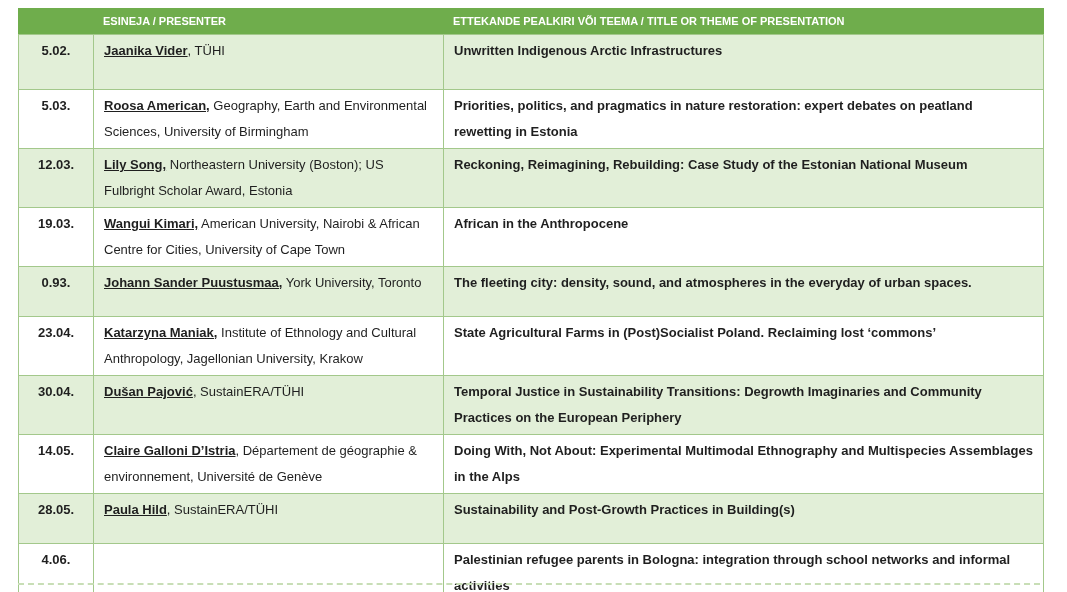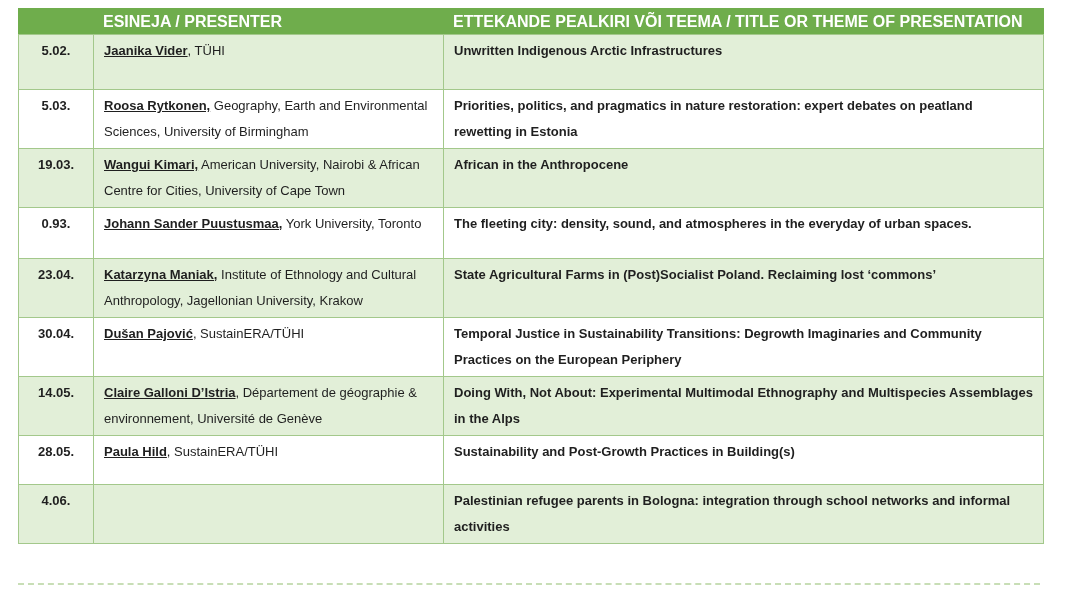--- a/index.html
+++ b/index.html
@@ -21,21 +21,21 @@
     padding:3px 10px;
     font-size:13px;
     line-height:26px;
     color:#1f1f1f;
     overflow:hidden;
   }
   .doc-table thead th{
     background:var(--header-bg,#6fad4c);
     color:#ffffff;
     font-weight:bold;
-    font-size:16px;
+    font-size:11px;
     line-height:19px;
     text-align:left;
     border-color:var(--header-bg,#6fad4c);
     border-bottom:1px solid var(--border,#a3c88b);
     padding:3px 9px;
   }
   .col-date{width:75px;}
   .col-pres{width:350px;}
   
   #rows tr:nth-child(odd) td{background:var(--shade,#e2efd8);}
@@ -90,25 +90,32 @@
     <td class="cell-presenter">
       <span class="presenter-name">Jaanika Vider</span><span class="presenter-affiliation">, TÜHI</span>
     </td>
     <td class="cell-title">Unwritten Indigenous Arctic Infrastructures</td>
   </tr>
 
 
   <tr>
     <td class="cell-date">5.03.</td>
     <td class="cell-presenter">
-      <span class="presenter-name">Roosa Rytkonen,</span><span class="presenter-affiliation"> Geography, Earth and Environmental Sciences, University of Birmingham</span>
+      <span class="presenter-name">Roosa American,</span><span class="presenter-affiliation"> Geography, Earth and Environmental Sciences, University of Birmingham</span>
     </td>
     <td class="cell-title">Priorities, politics, and pragmatics in nature restoration: expert debates on peatland rewetting in Estonia</td>
   </tr>
 
+  <tr>
+    <td class="cell-date">12.03.</td>
+    <td class="cell-presenter">
+      <span class="presenter-name">Lily Song,</span><span class="presenter-affiliation"> Northeastern University (Boston); US Fulbright Scholar Award, Estonia</span>
+    </td>
+    <td class="cell-title">Reckoning, Reimagining, Rebuilding: Case Study of the Estonian National Museum</td>
+  </tr>
 
   <tr>
     <td class="cell-date">19.03.</td>
     <td class="cell-presenter">
       <span class="presenter-name">Wangui Kimari,</span><span class="presenter-affiliation"> American University, Nairobi &amp; African Centre for Cities, University of Cape Town</span>
     </td>
     <td class="cell-title">African in the Anthropocene</td>
   </tr>
 
   <tr>

